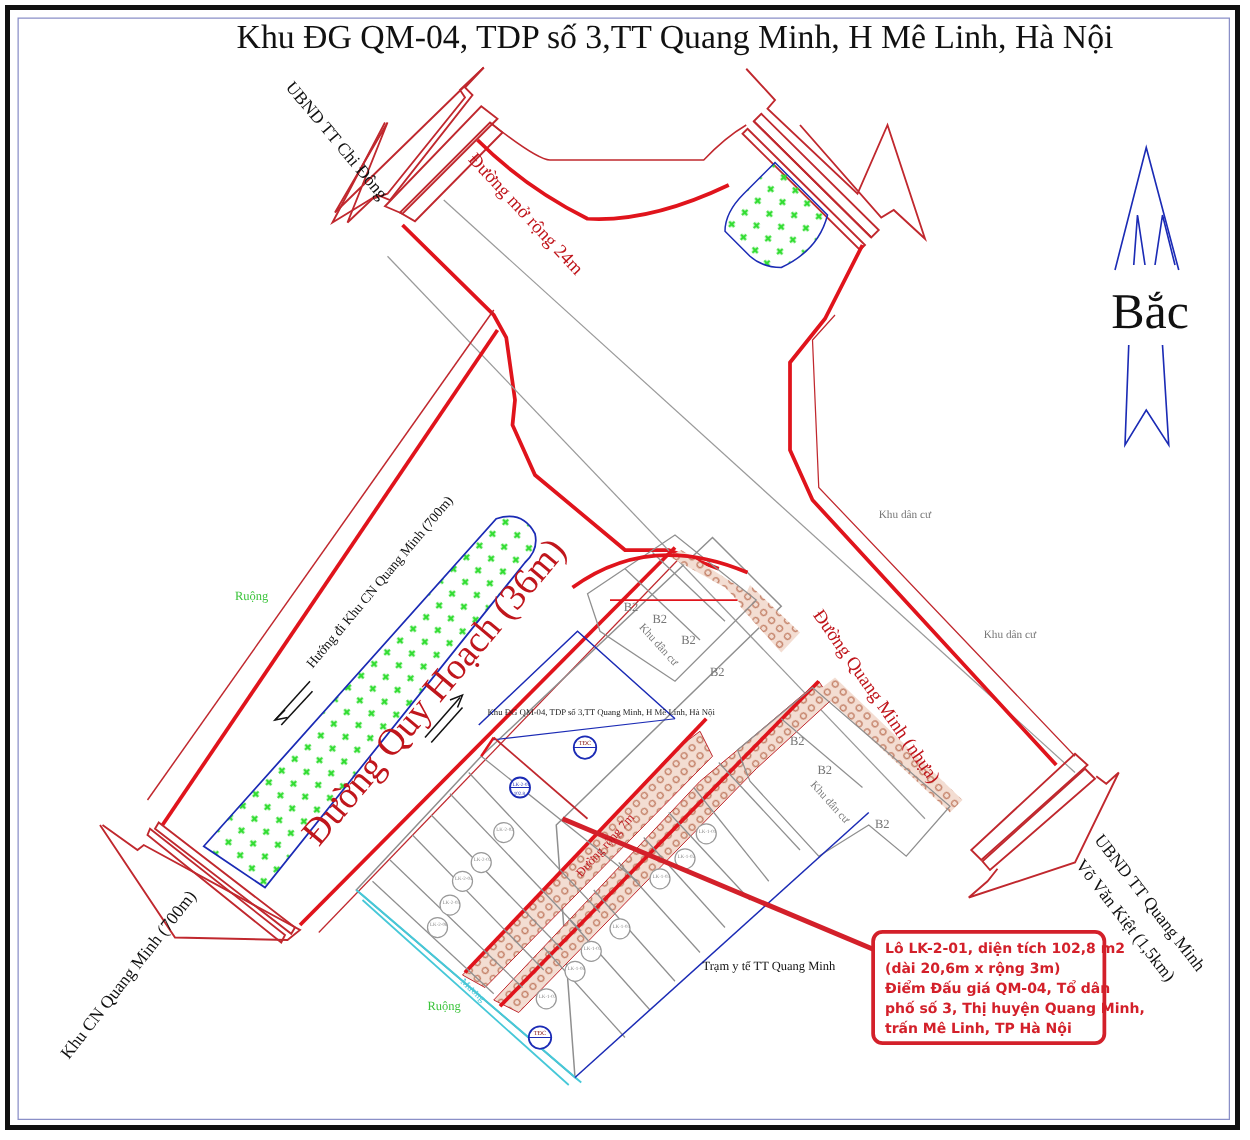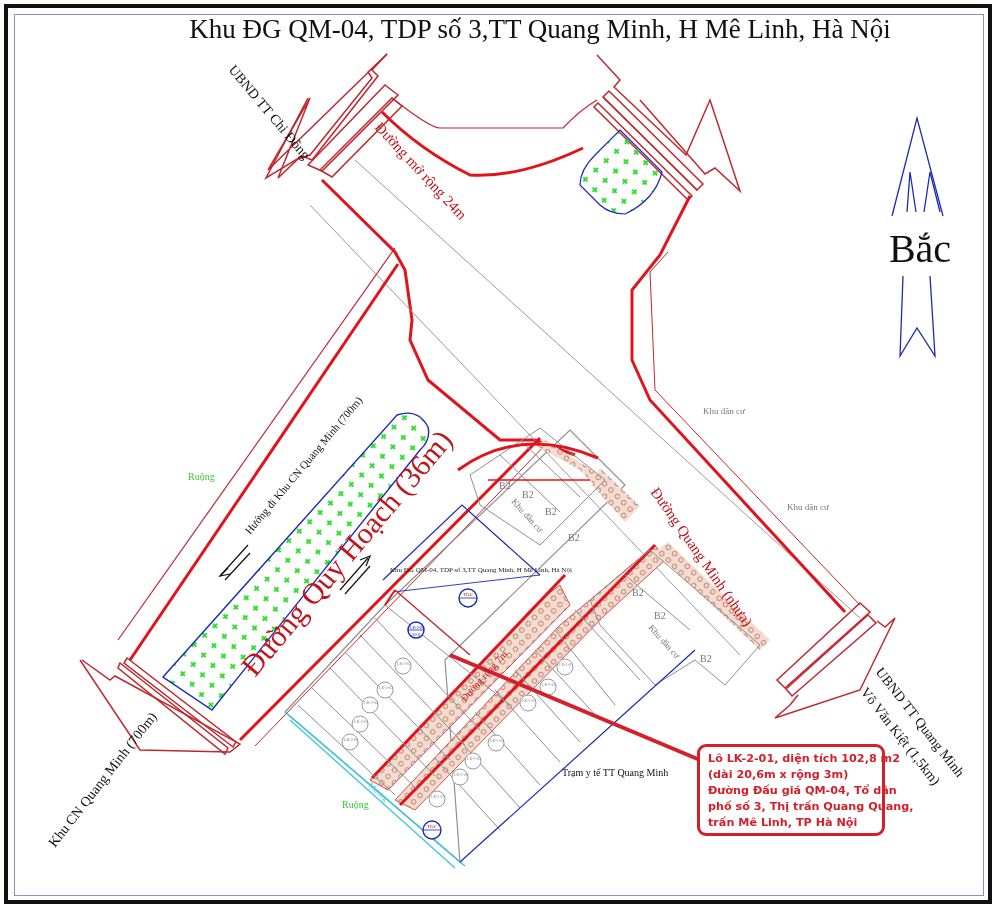--- a/index.html
+++ b/index.html
@@ -235,16 +235,16 @@
   <text class="lot-code" x="522" y="702">LK-1-03</text>
   <text class="lot-code" x="490" y="742">LK-1-04</text>
   <text class="lot-code" x="467" y="760">LK-1-05</text>
   <text class="lot-code" x="454" y="776">LK-1-06</text>
   <text class="lot-code" x="431" y="798">LK-1-07</text>
 </svg>
 
 <div class="callout">
   <div>Lô LK-2-01, diện tích 102,8 m2</div>
   <div>(dài 20,6m x rộng 3m)</div>
-  <div>Đường Đấu giá QM-04, Tổ dân</div>
-  <div>phố số 3, Thị trấn Quang Quang,</div>
+  <div>Điểm Đấu giá QM-04, Tổ dân</div>
+  <div>phố số 3, Thị huyện Quang Minh,</div>
   <div>trấn Mê Linh, TP Hà Nội</div>
 </div>
 
 </body></html>

